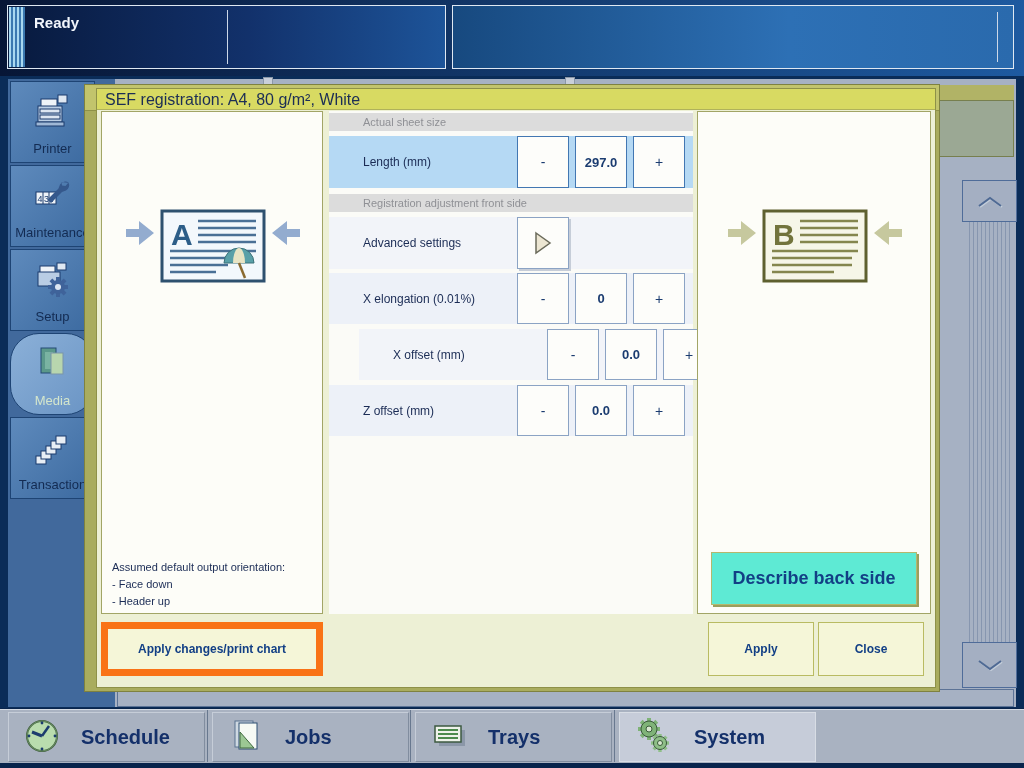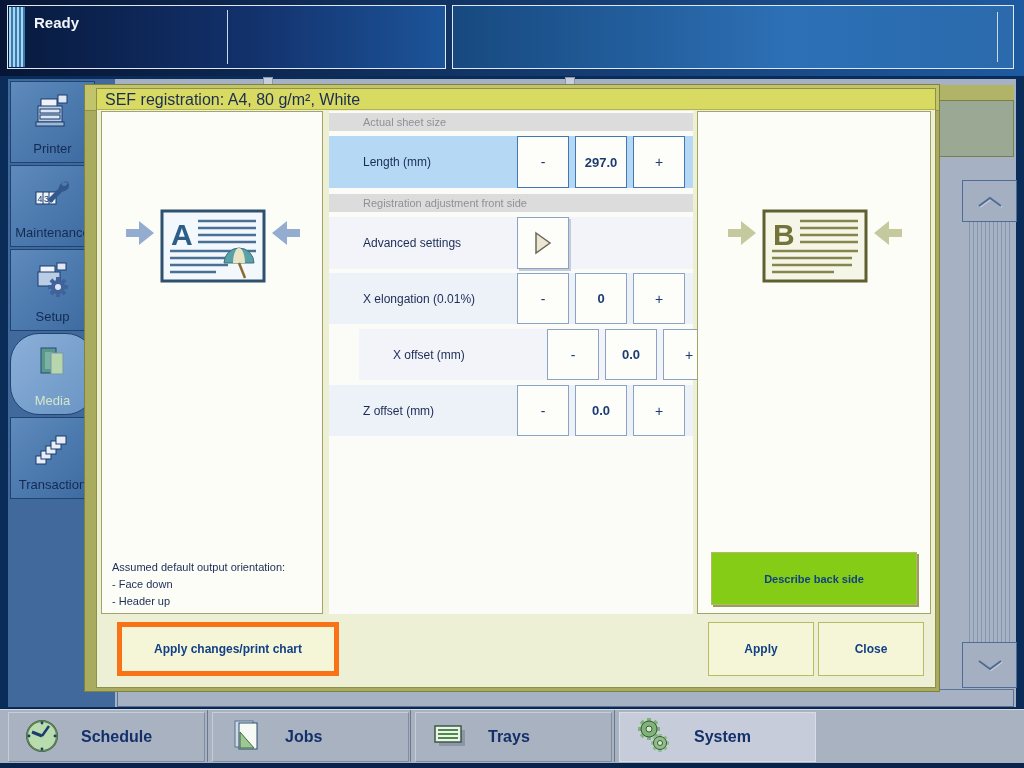--- a/index.html
+++ b/index.html
@@ -63,36 +63,36 @@
     font-size:12px;color:#1b2c55;}
   .spin{position:absolute;top:0;width:52px;height:100%;background:#fdfdfa;border:1px solid #8ba3c4;
     display:flex;align-items:center;justify-content:center;font-size:14px;color:#1b3c70;padding:0;cursor:pointer;}
   .spin-val{font-weight:bold;font-size:13px;}
   .row-hl{background:#b5d9f4;}
   .row-hl .spin{border-color:#4277b2;}
   .row-a{background:#f2f4f9;}
   .row-b{background:#edf1f8;}
   .adv-btn{box-shadow:2px 2px 0 #c6cdd8;}
 
-  .describe-btn{position:absolute;left:13px;top:440px;width:206px;height:53px;background:#84cc16;
-    border:1px solid #b5b76d;box-shadow:2px 2px 0 #9b9e5e;font-size:11px;font-weight:bold;color:#123f85;cursor:pointer;}
+  .describe-btn{position:absolute;left:13px;top:440px;width:206px;height:53px;background:#5eead4;
+    border:1px solid #b5b76d;box-shadow:2px 2px 0 #9b9e5e;font-size:18px;font-weight:bold;color:#123f85;cursor:pointer;}
   .ftr-btn{position:absolute;top:533px;height:54px;font-size:12px;font-weight:bold;color:#123f85;
     background:#f5f6d8;cursor:pointer;}
-  .btn-chart{left:4px;width:222px;border:5px solid #f97316;margin-left:16px;}
+  .btn-chart{left:4px;width:222px;border:7px solid #f97316;}
   .btn-apply{left:611px;width:106px;border:1px solid #b9bb62;}
   .btn-close{left:721px;width:106px;border:1px solid #b9bb62;}
 
   
   .navbar{position:absolute;left:0;top:708px;width:1024px;height:60px;background:#08244c;}
   .nav-bg{position:absolute;left:0;top:1px;width:1024px;height:54px;background:#a9b2c1;border-top:1px solid #d5dbe3;}
   .nav-div{position:absolute;top:2px;width:1px;height:52px;background:#68788f;}
   .nav-tab{position:absolute;top:4px;height:50px;background:#a9b2c1;
     border:1px solid #c6cdd8;border-right-color:#818d9f;border-bottom-color:#818d9f;
     display:flex;align-items:center;padding-left:14px;gap:20px;cursor:pointer;}
-  .nav-tab .lbl{font-size:16px;font-weight:bold;color:#14306a;}
+  .nav-tab .lbl{font-size:20px;font-weight:bold;color:#14306a;}
   .nav-tab.sel{background:#c6ccd9;border-color:#d8dde5;}
 </style>
 </head>
 <body>
 
 <div class="screen">
 
   <div class="topbar">
     <div class="tb-panel tb-left">
       <div class="tb-stripes"></div>

